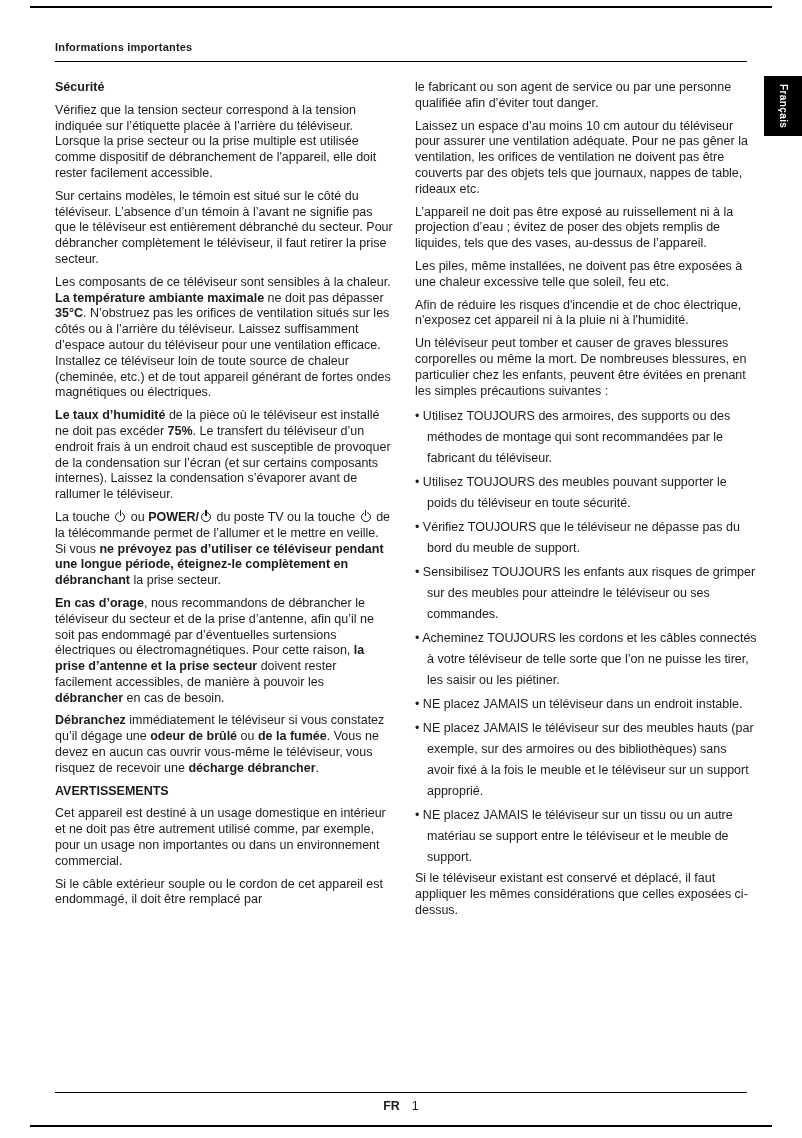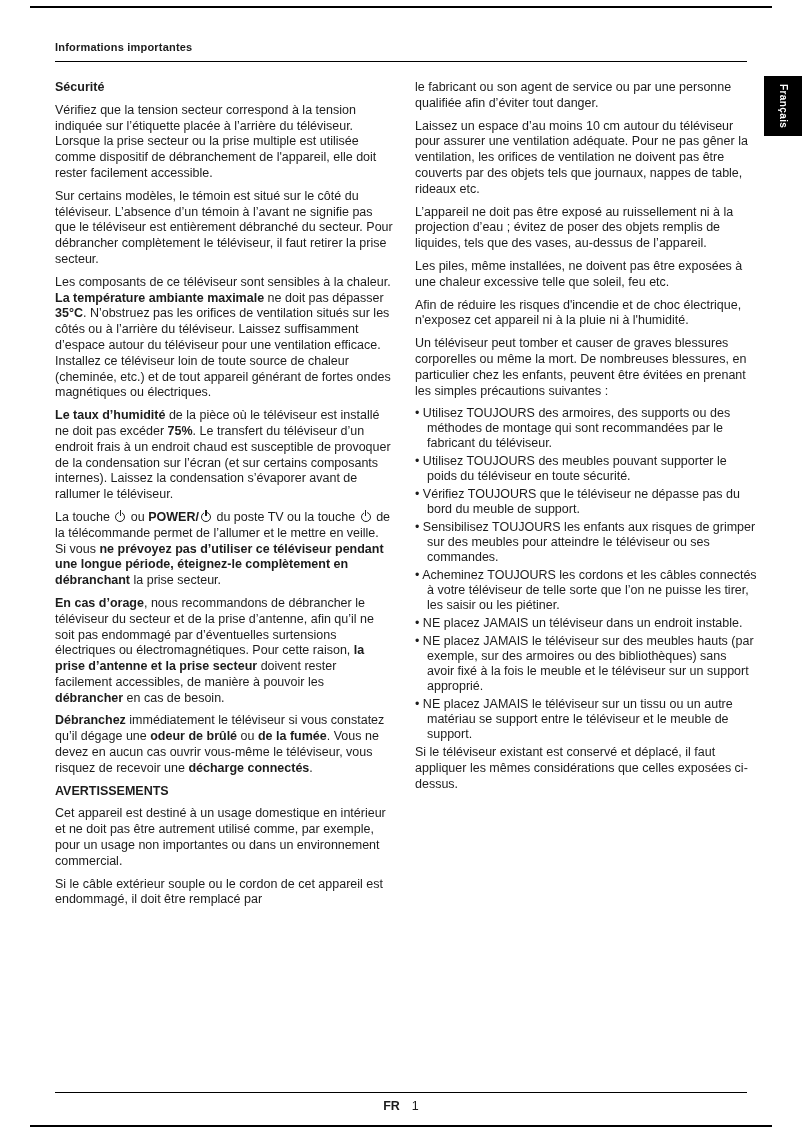--- a/index.html
+++ b/index.html
@@ -15,21 +15,21 @@
   .footer{position:absolute;left:0;top:1099px;width:802px;display:flex;justify-content:center;gap:12px;font-size:12.5px;align-items:center;}
   .footer .region{font-weight:bold;}
   .lang-tab{position:absolute;right:0;top:76px;width:38px;height:60px;background:#000;color:#fff;display:flex;align-items:center;justify-content:center;}
   .lang-tab span{writing-mode:vertical-rl;font-size:10px;font-weight:bold;letter-spacing:0.4px;}
   .content{position:absolute;left:55px;top:80px;width:702px;display:flex;gap:22px;}
   .col{display:block;}
   .col-left{width:338px;}
   .col-right{width:342px;}
   .para,.heading{font-size:12.5px;line-height:15.8px;margin:0 0 7px 0;text-align:left;}
   .heading{font-weight:bold;}
-  .bullet{font-size:12.5px;line-height:15px;margin:0 0 3px 0;padding-left:12px;text-indent:-12px;}
+  .bullet{font-size:12.5px;line-height:21px;margin:0 0 3px 0;padding-left:12px;text-indent:-12px;}
   .b{font-weight:bold;}
   .power-icon{display:inline-block;width:8px;height:8px;border:1px solid #1c1c1c;border-radius:50%;position:relative;vertical-align:-1px;margin:0 2px;}
   .power-icon::before{content:"";position:absolute;left:50%;top:-2px;width:3px;height:3px;margin-left:-1.5px;background:#fff;}
   .power-icon::after{content:"";position:absolute;left:50%;top:-3px;width:1.5px;height:6px;margin-left:-0.75px;background:#1c1c1c;}
   .power-icon.pb{border-width:1.5px;}
 </style>
 </head>
 <body>
 
 <div class="rule-top"></div>
@@ -43,21 +43,21 @@
 
 <div class="content">
   <div class="col col-left">
       <div class="heading"><span class="b">Sécurité</span></div>
       <div class="para"><span>Vérifiez que la tension secteur correspond à la tension indiquée sur l’étiquette placée à l’arrière du téléviseur. Lorsque la prise secteur ou la prise multiple est utilisée comme dispositif de débranchement de l'appareil, elle doit rester facilement accessible.</span></div>
       <div class="para"><span>Sur certains modèles, le témoin est situé sur le côté du téléviseur. L’absence d’un témoin à l’avant ne signifie pas que le téléviseur est entièrement débranché du secteur. Pour débrancher complètement le téléviseur, il faut retirer la prise secteur.</span></div>
       <div class="para"><span>Les composants de ce téléviseur sont sensibles à la chaleur. </span><span class="b">La température ambiante maximale</span><span> ne doit pas dépasser </span><span class="b">35°C</span><span>. N’obstruez pas les orifices de ventilation situés sur les côtés ou à l’arrière du téléviseur. Laissez suffisamment d’espace autour du téléviseur pour une ventilation efficace. Installez ce téléviseur loin de toute source de chaleur (cheminée, etc.) et de tout appareil générant de fortes ondes magnétiques ou électriques.</span></div>
       <div class="para"><span class="b">Le taux d’humidité</span><span> de la pièce où le téléviseur est installé ne doit pas excéder </span><span class="b">75%</span><span>. Le transfert du téléviseur d’un endroit frais à un endroit chaud est susceptible de provoquer de la condensation sur l’écran (et sur certains composants internes). Laissez la condensation s’évaporer avant de rallumer le téléviseur.</span></div>
       <div class="para"><span>La touche </span><span class="power-icon"></span><span> ou </span><span class="b">POWER/</span><span class="power-icon pb"></span><span> du poste TV ou la touche </span><span class="power-icon"></span><span> de la télécommande permet de l’allumer et le mettre en veille. Si vous </span><span class="b">ne prévoyez pas d’utiliser ce téléviseur pendant une longue période, éteignez-le complètement en débranchant</span><span> la prise secteur.</span></div>
       <div class="para"><span class="b">En cas d’orage</span><span>, nous recommandons de débrancher le téléviseur du secteur et de la prise d’antenne, afin qu’il ne soit pas endommagé par d’éventuelles surtensions électriques ou électromagnétiques. Pour cette raison, </span><span class="b">la prise d’antenne et la prise secteur</span><span> doivent rester facilement accessibles, de manière à pouvoir les </span><span class="b">débrancher</span><span> en cas de besoin.</span></div>
-      <div class="para"><span class="b">Débranchez</span><span> immédiatement le téléviseur si vous constatez qu’il dégage une </span><span class="b">odeur de brûlé</span><span> ou </span><span class="b">de la fumée</span><span>. Vous ne devez en aucun cas ouvrir vous-même le téléviseur, vous risquez de recevoir une </span><span class="b">décharge connectés</span><span>.</span></div>
+      <div class="para"><span class="b">Débranchez</span><span> immédiatement le téléviseur si vous constatez qu’il dégage une </span><span class="b">odeur de brûlé</span><span> ou </span><span class="b">de la fumée</span><span>. Vous ne devez en aucun cas ouvrir vous-même le téléviseur, vous risquez de recevoir une </span><span class="b">décharge débrancher</span><span>.</span></div>
       <div class="heading"><span class="b">AVERTISSEMENTS</span></div>
       <div class="para"><span>Cet appareil est destiné à un usage domestique en intérieur et ne doit pas être autrement utilisé comme, par exemple, pour un usage non importantes ou dans un environnement commercial.</span></div>
       <div class="para"><span>Si le câble extérieur souple ou le cordon de cet appareil est endommagé, il doit être remplacé par</span></div>
     </div>
   <div class="col col-right">
       <div class="para"><span>le fabricant ou son agent de service ou par une personne qualifiée afin d’éviter tout danger.</span></div>
       <div class="para"><span>Laissez un espace d’au moins 10 cm autour du téléviseur pour assurer une ventilation adéquate. Pour ne pas gêner la ventilation, les orifices de ventilation ne doivent pas être couverts par des objets tels que journaux, nappes de table, rideaux etc.</span></div>
       <div class="para"><span>L’appareil ne doit pas être exposé au ruissellement ni à la projection d’eau ; évitez de poser des objets remplis de liquides, tels que des vases, au-dessus de l’appareil.</span></div>
       <div class="para"><span>Les piles, même installées, ne doivent pas être exposées à une chaleur excessive telle que soleil, feu etc.</span></div>
       <div class="para"><span>Afin de réduire les risques d'incendie et de choc électrique, n'exposez cet appareil ni à la pluie ni à l'humidité.</span></div>

